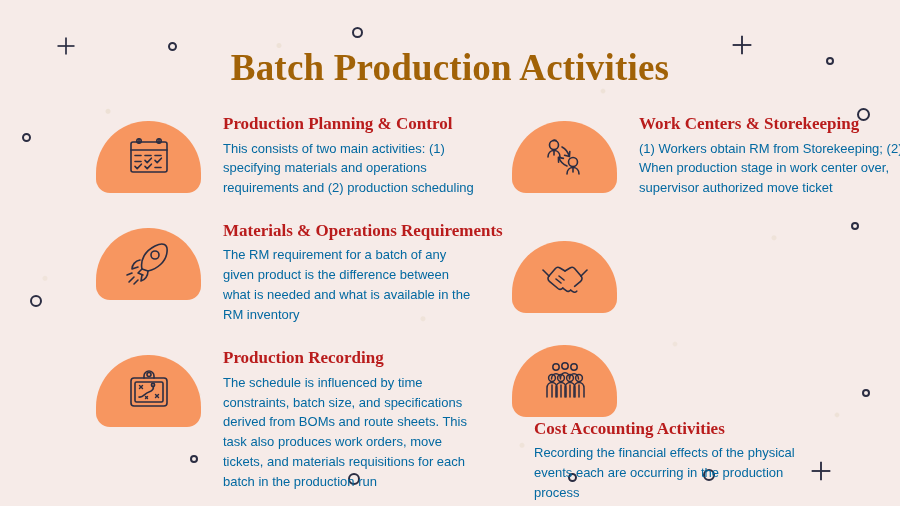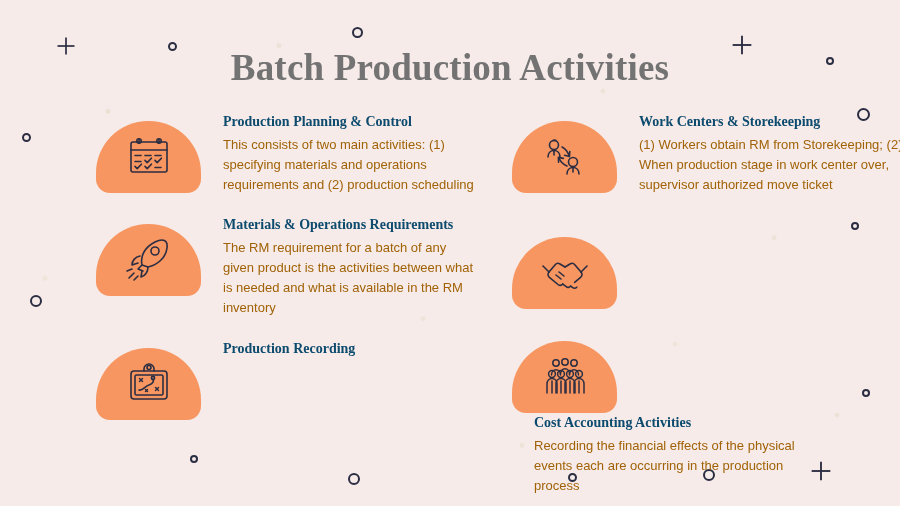--- a/index.html
+++ b/index.html
@@ -33,21 +33,21 @@
   .deco-plus{color:#2b2d42;font-weight:300;line-height:1;}
   .deco-plus svg{display:block;}
 
   .title{
     position:absolute;left:0;right:0;top:46px;
     text-align:center;
     font-family:"Liberation Serif", serif;
     font-weight:bold;
     font-size:37px;
     letter-spacing:.2px;
-    color:#737373;
+    color:#a16207;
     white-space:nowrap;
   }
 
   .columns{position:absolute;left:0;top:112px;width:900px;}
   .col{position:absolute;top:0;}
   .col-left{left:96px;width:400px;}
   .col-right{left:512px;width:404px;}
 
   .item{position:relative;margin-bottom:0;display:flex;align-items:flex-start;}
   .badge{
@@ -58,30 +58,30 @@
     display:flex;align-items:center;justify-content:center;
     margin-top:9px;
   }
   .badge svg{display:block;}
   .txt{margin-left:22px;padding-top:2px;}
   .col-left .txt{width:252px;}
   .col-right .txt{width:272px;}
   .heading{
     font-family:"Liberation Serif", serif;
     font-weight:bold;
-    font-size:14px;
-    color:#0c4a6e;
+    font-size:17px;
+    color:#b91c1c;
     margin:0 0 5px 0;
     line-height:1.15;
     white-space:nowrap;
   }
   .body{
     font-size:13px;
     line-height:1.52;
-    color:#a16207;
+    color:#0369a1;
     margin:0;
   }
 </style>
 </head>
 <body style="background: rgb(246, 235, 232);">
 
 <div class="paper-texture"></div>
 
 <div id="deco-layer">
     <div class="deco deco-circle" style="left: 168px; top: 42px; width: 9px; height: 9px; border-color: rgb(43, 45, 66); border-width: 2px;"></div>
@@ -157,21 +157,21 @@
       <path d="M16 19 C11 20 8 24 8 28 L14 26"></path>
       <path d="M24 30 C24 35 21 39 17 40 L18 34"></path>
       <line x1="5" y1="41" x2="10" y2="36"></line>
       <line x1="10" y1="43" x2="14" y2="39"></line>
       <line x1="3" y1="34" x2="8" y2="32"></line>
     </svg>
           </span>
         </div>
         <div class="txt">
           <p class="heading">Materials &amp; Operations Requirements</p>
-          <p class="body">The RM requirement for a batch of any given product is the activities between what is needed and what is available in the RM inventory</p>
+          <p class="body">The RM requirement for a batch of any given product is the difference between what is needed and what is available in the RM inventory</p>
         </div>
       </div>
       <div class="item" style="margin-bottom: 0px;">
         <div class="badge" style="background: rgb(247, 150, 96);">
           <span>
             <svg width="48" height="44" viewBox="0 0 48 44" fill="none" stroke="#2b2d42" stroke-width="1.6" stroke-linecap="round" stroke-linejoin="round">
       <rect x="6" y="9" width="36" height="28" rx="3"></rect>
       <rect x="10" y="13" width="28" height="20" rx="1.5"></rect>
       <path d="M19 9 V7 a5 5 0 0 1 10 0 v2"></path>
       <circle cx="24" cy="5.5" r="2"></circle>
@@ -183,20 +183,21 @@
                 <line x1="33.5" y1="25.5" x2="30.5" y2="28.5"></line>
         <line x1="20.5" y1="27.5" x2="22.5" y2="29.5"></line>
                 <line x1="22.5" y1="27.5" x2="20.5" y2="29.5"></line>
       </g>
       <circle cx="28" cy="16" r="1.6"></circle>
     </svg>
           </span>
         </div>
         <div class="txt">
           <p class="heading">Production Recording</p>
+          <p class="body">The schedule is influenced by time constraints, batch size, and specifications derived from BOMs and route sheets. This task also produces work orders, move tickets, and materials requisitions for each batch in the production run</p>
         </div>
       </div>
     </div>
   <div class="col col-right" id="col-right">
       <div class="item" style="margin-bottom: 34px;">
         <div class="badge" style="background: rgb(247, 150, 96);">
           <span>
             <svg width="50" height="44" viewBox="0 0 50 44" fill="none" stroke="#2b2d42" stroke-width="1.6" stroke-linecap="round" stroke-linejoin="round">
       <circle cx="14" cy="10" r="4.5"></circle>
       <path d="M13 5.5 a3 3 0 0 1 3 0"></path>

